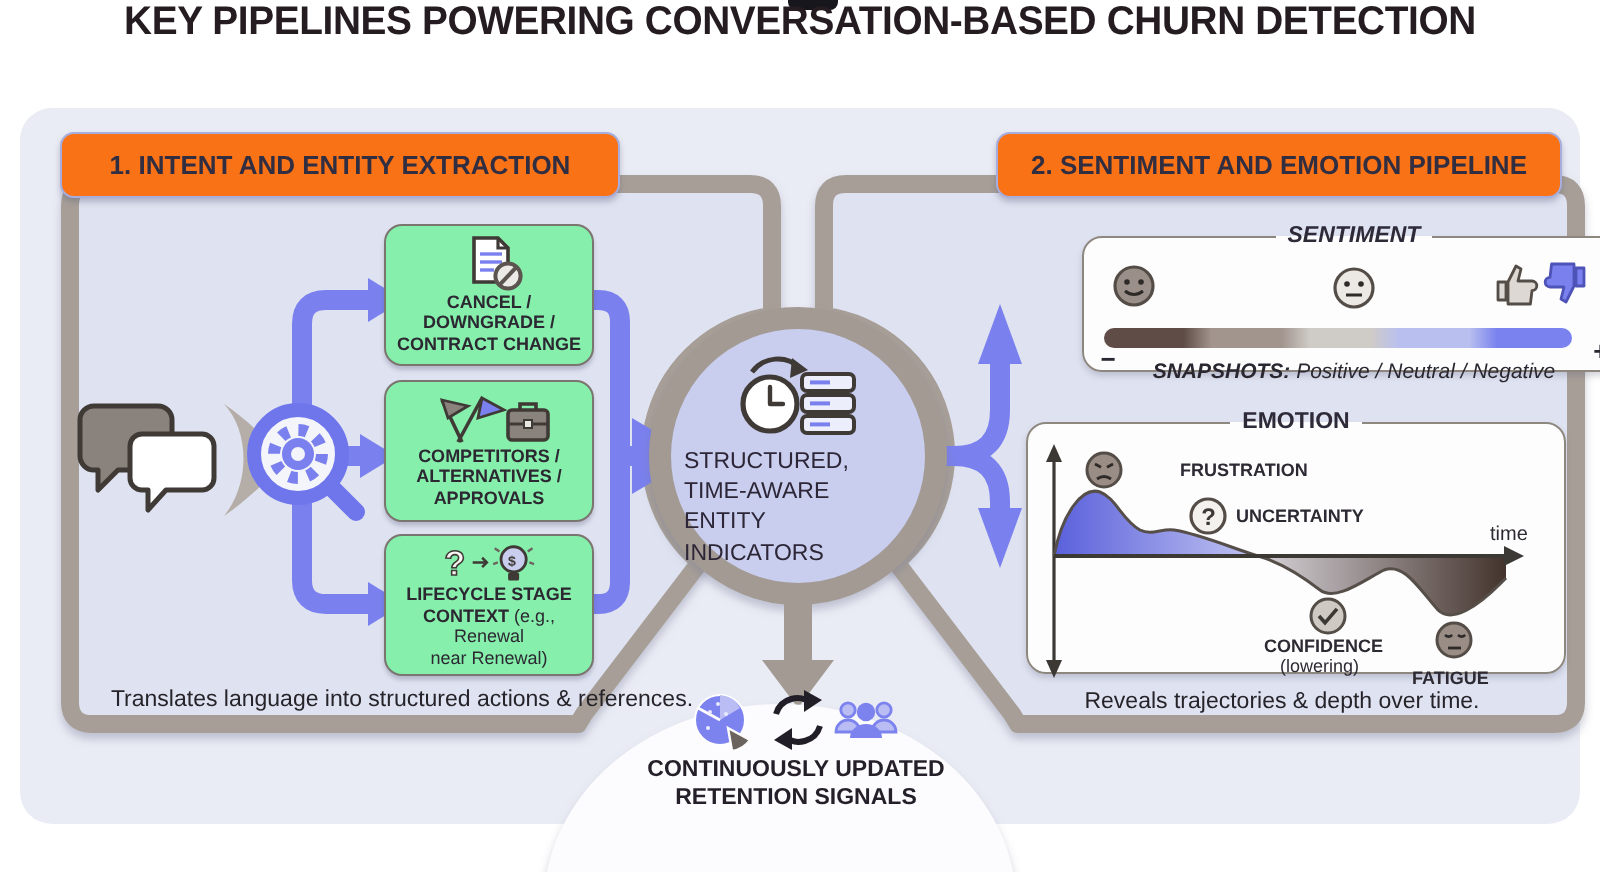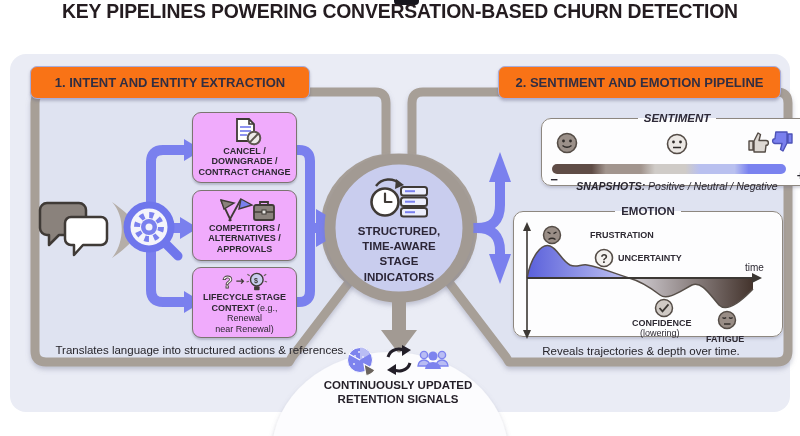--- a/index.html
+++ b/index.html
@@ -18,34 +18,34 @@
   }
   .top-mark { left:394px; top:0; width:25px; height:5px; background:#17161d; border-radius:0 0 4px 4px; }
   .card { left:10px; top:54px; width:780px; height:358px; background:#eaecf5; border-radius:16px; }
   .pill {
     height:33px; background:#f97316; border:1px solid #a7addd; border-radius:7px;
     display:flex; align-items:center; justify-content:center;
     font-size:13px; font-weight:bold; color:#312e42;
     box-shadow:0 2px 3px rgba(90,90,120,.35);
   }
   .wbox {
-    left:192px; width:105px; background:#f0abfc; border:1.5px solid #7b7570; border-radius:9px;
+    left:192px; width:105px; background:#86efac; border:1.5px solid #7b7570; border-radius:9px;
     display:flex; flex-direction:column; align-items:center; justify-content:center;
     box-shadow:0 2px 2px rgba(90,90,120,.3); padding:3px 2px;
   }
   .wbox .cap { font-size:9px; font-weight:bold; color:#2c2831; line-height:1.16; text-align:center; }
   .wbox .cap .rg { font-weight:normal; }
   .panel-footer { font-size:11.5px; color:#26242a; text-align:center; }
   fieldset {
     position:absolute; border:1.6px solid #8d8780; border-radius:10px; background:#fdfdfe;
     box-shadow:0 2px 3px rgba(90,90,120,.25);
   }
   legend { margin:0 auto; padding:0 6px; font-size:11.5px; font-weight:bold; color:#2e2a38; }
   .fs-in { position:absolute; left:0; top:0; right:0; bottom:0; }
-  .hub-text { left:342px; top:224px; width:114px; text-align:center; font-size:11.5px; font-weight:bold; color:#2c2637; line-height:1.32; }
+  .hub-text { left:342px; top:224px; width:114px; text-align:left; font-size:11.5px; font-weight:normal; color:#2c2637; line-height:1.32; }
   .small-lab { position:absolute; font-size:9px; font-weight:bold; color:#2e2a33; white-space:nowrap; }
   .senti-bar { position:absolute; left:10px; top:40px; width:234px; height:10px; border-radius:5px;
     background:linear-gradient(90deg,#5f4c46 0%,#5f4c46 17%,#a2958e 23%,#a2958e 38%,#cfcbc7 44%,#cfcbc7 57%,#b9c0ef 63%,#b9c0ef 78%,#7a82ef 84%,#7a82ef 100%); }
   .snapshots { position:absolute; left:0; top:56px; width:100%; text-align:center; font-size:10.5px; color:#2a2730; }
   .snapshots b { font-weight:bold; }
   .out-text { left:300px; top:379px; width:196px; text-align:center; font-size:11.5px; font-weight:bold; color:#241f28; line-height:1.2; }
 </style>
 </head>
 <body>
 
@@ -195,21 +195,21 @@
   </g>
   <g stroke="#7a80ee" stroke-width="2">
       <line x1="37" y1="13.2" x2="47" y2="13.2"></line>
       <line x1="37" y1="23.7" x2="47" y2="23.7"></line>
       <line x1="37" y1="34.2" x2="47" y2="34.2"></line>
     </g>
 </svg>
 <div class="abs hub-text">
   <div>STRUCTURED,</div>
   <div>TIME-AWARE</div>
-  <div>STAGE</div>
+  <div>ENTITY</div>
   <div>INDICATORS</div>
 </div>
 
 <fieldset style="left:541px;top:112px;width:272px;height:74px;font-style:italic;">
   <legend>SENTIMENT</legend>
   <div class="fs-in">
     <svg class="abs" width="22" height="22" viewBox="0 0 22 22" style="left:14px;top:8px;">
       <circle cx="11" cy="11" r="9.5" fill="#9b9089" stroke="#544c46" stroke-width="1.6"></circle>
       <circle cx="7.5" cy="9" r="1.4" fill="#2e2a28"></circle>
         <circle cx="14.5" cy="9" r="1.4" fill="#2e2a28"></circle>

